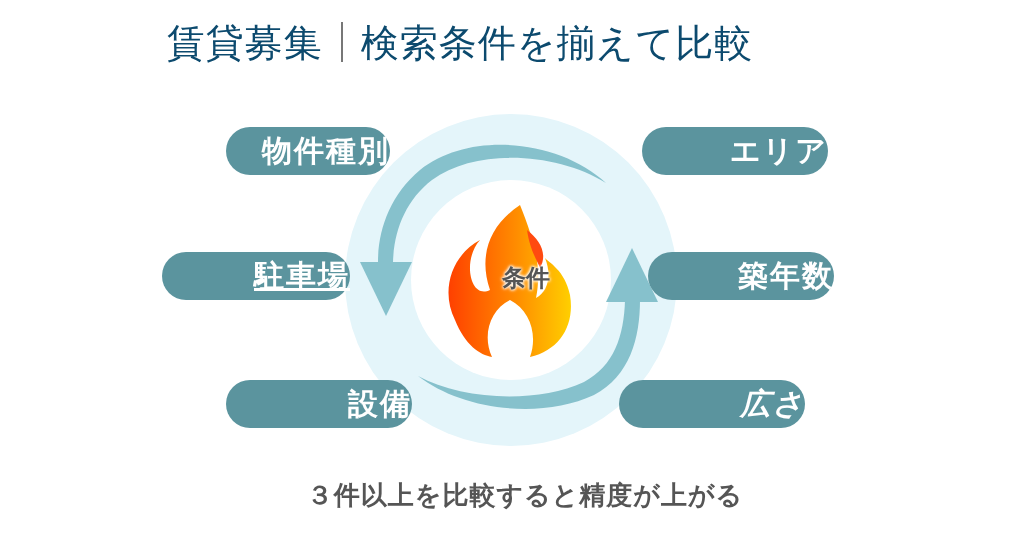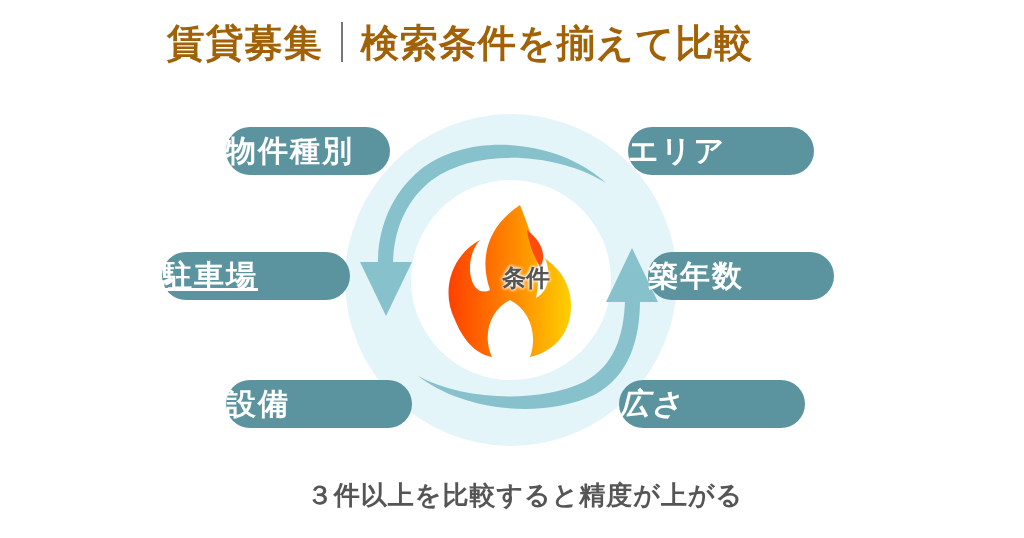--- a/index.html
+++ b/index.html
@@ -2,29 +2,29 @@
 <html><head>
 <meta charset="utf-8">
 <style>
   html, body { margin: 0; padding: 0; background: #ffffff; }
   body {
     width: 1024px; height: 538px; position: relative; overflow: hidden;
     font-family: "DejaVu Sans", "Liberation Sans", sans-serif;
   }
   .title {
     position: absolute; left: 0; top: 18px; width: 920px; text-align: center;
-    font-size: 38px; font-weight: bold; color: #a16207; letter-spacing: 1px;
+    font-size: 38px; font-weight: normal; color: #0c4a6e; letter-spacing: 1px;
     white-space: nowrap;
   }
   .title .sep { display: inline-block; width: 2px; height: 40px; background: #777; vertical-align: -6px; margin: 0 18px; }
   .diagram { position: absolute; left: 0; top: 0; width: 1024px; height: 538px; }
   .pill {
     position: absolute; height: 48px; border-radius: 24px; background: #5b949e;
     color: #ffffff; font-size: 30px; font-weight: bold; line-height: 48px;
-    text-align: left; letter-spacing: 2px; white-space: nowrap;
+    text-align: right; letter-spacing: 2px; white-space: nowrap;
     box-sizing: border-box;
   }
   .center-label {
     position: absolute; left: 470px; top: 262px; width: 80px; text-align: right;
     font-size: 24px; font-weight: bold; color: #555555;
     text-shadow: 0 0 3px #fff, 0 0 3px #fff, 0 0 4px #fff;
   }
   .footer {
     position: absolute; left: 0; top: 478px; width: 1024px; text-align: center;
     font-size: 26px; font-weight: bold; color: #555555; letter-spacing: 1px; padding-left: 13px;
@@ -91,17 +91,17 @@
     <path d="M 527 230 C 540 240, 548 254, 540 268 C 536 258, 530 250, 527 230 Z" fill="#ff4a10"></path>
   </g>
 </svg>
 
 <div class="center-label">条件</div>
 
 <div class="pill" style="left:226px; top:127px; width:164px;">物件種別</div>
 <div class="pill" style="left:162px; top:252px; width:188px;text-decoration:underline;">駐車場</div>
 <div class="pill" style="left:226px; top:380px; width:186px;">設備</div>
 
-<div class="pill" style="left:628px; top:127px; width:186px;">エリア</div>
+<div class="pill" style="left:642px; top:127px; width:186px;">エリア</div>
 <div class="pill" style="left:648px; top:252px; width:186px;">築年数</div>
 <div class="pill" style="left:619px; top:380px; width:186px;font-style:italic;">広さ</div>
 
 <div class="footer">３件以上を比較すると精度が上がる</div>
 
 </body></html>

